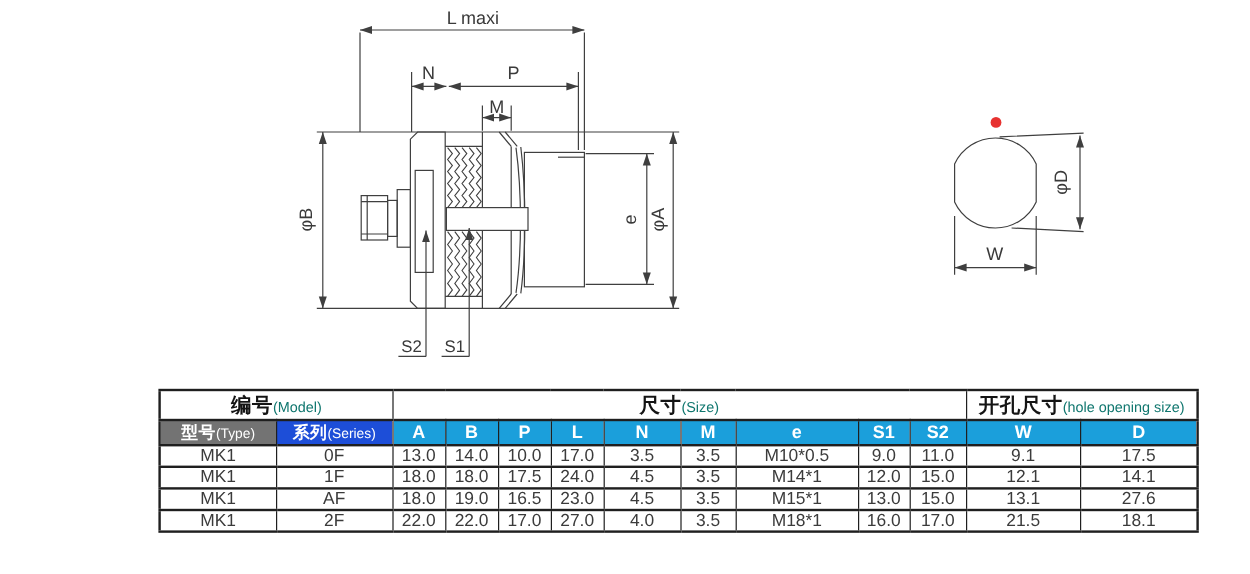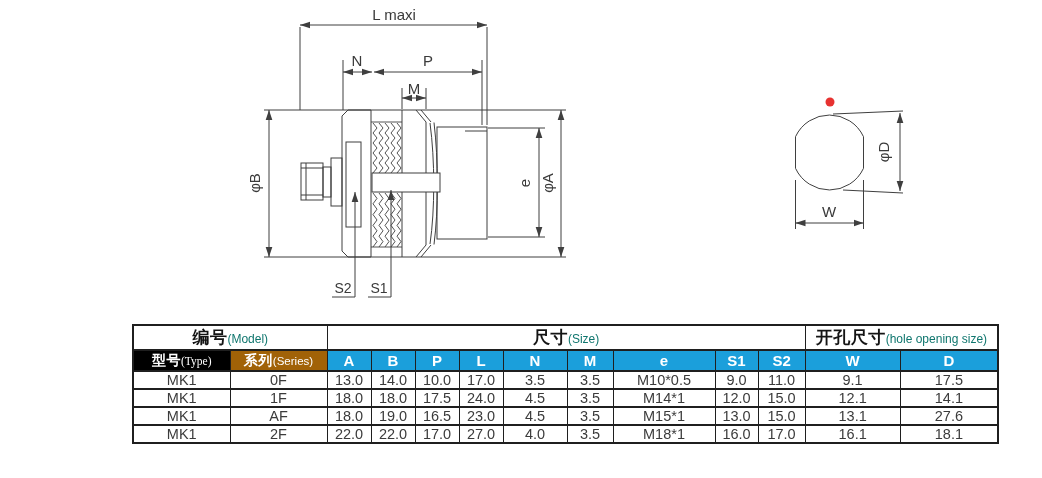--- a/index.html
+++ b/index.html
@@ -174,22 +174,22 @@
       <col style="width:95px">
         <col style="width:98px">
     </colgroup>
     <tbody>
         <tr class="hrow1">
       <th colspan="2"><span class="zh">编号</span><span class="en">(Model)</span></th>
       <th colspan="9"><span class="zh">尺寸</span><span class="en">(Size)</span></th>
       <th colspan="2"><span class="zh">开孔尺寸</span><span class="en">(hole opening size)</span></th>
     </tr>
     <tr class="hrow2">
-      <th class="hdr" style="background: #000000; font-family: Liberation Serif, serif;"><span class="zh">型号</span><span class="en">(Type)</span></th>
-      <th class="hdr" style="background: #a16207;"><span class="zh">系列</span><span class="en">(Series)</span></th>
+      <th class="hdr" style="background: #737373;"><span class="zh">型号</span><span class="en">(Type)</span></th>
+      <th class="hdr" style="background: #1d4ed8;"><span class="zh">系列</span><span class="en">(Series)</span></th>
       <th class="hdr" style="background: rgb(27, 159, 219);">A</th>
       <th class="hdr" style="background: rgb(27, 159, 219);">B</th>
       <th class="hdr" style="background: rgb(27, 159, 219);">P</th>
       <th class="hdr" style="background: rgb(27, 159, 219);">L</th>
       <th class="hdr" style="background: rgb(27, 159, 219);">N</th>
       <th class="hdr" style="background: rgb(27, 159, 219);">M</th>
       <th class="hdr" style="background: rgb(27, 159, 219);">e</th>
       <th class="hdr" style="background: rgb(27, 159, 219);">S1</th>
       <th class="hdr" style="background: rgb(27, 159, 219);">S2</th>
       <th class="hdr" style="background: rgb(27, 159, 219);">W</th>
@@ -245,18 +245,18 @@
       <td class="val">2F</td>
       <td class="val">22.0</td>
       <td class="val">22.0</td>
       <td class="val">17.0</td>
       <td class="val">27.0</td>
       <td class="val">4.0</td>
       <td class="val">3.5</td>
       <td class="val">M18*1</td>
       <td class="val">16.0</td>
       <td class="val">17.0</td>
-      <td class="val">16.1</td>
+      <td class="val">21.5</td>
       <td class="val">18.1</td>
     </tr>
   </tbody>
     </table>
 </div>
 
 </body></html>

